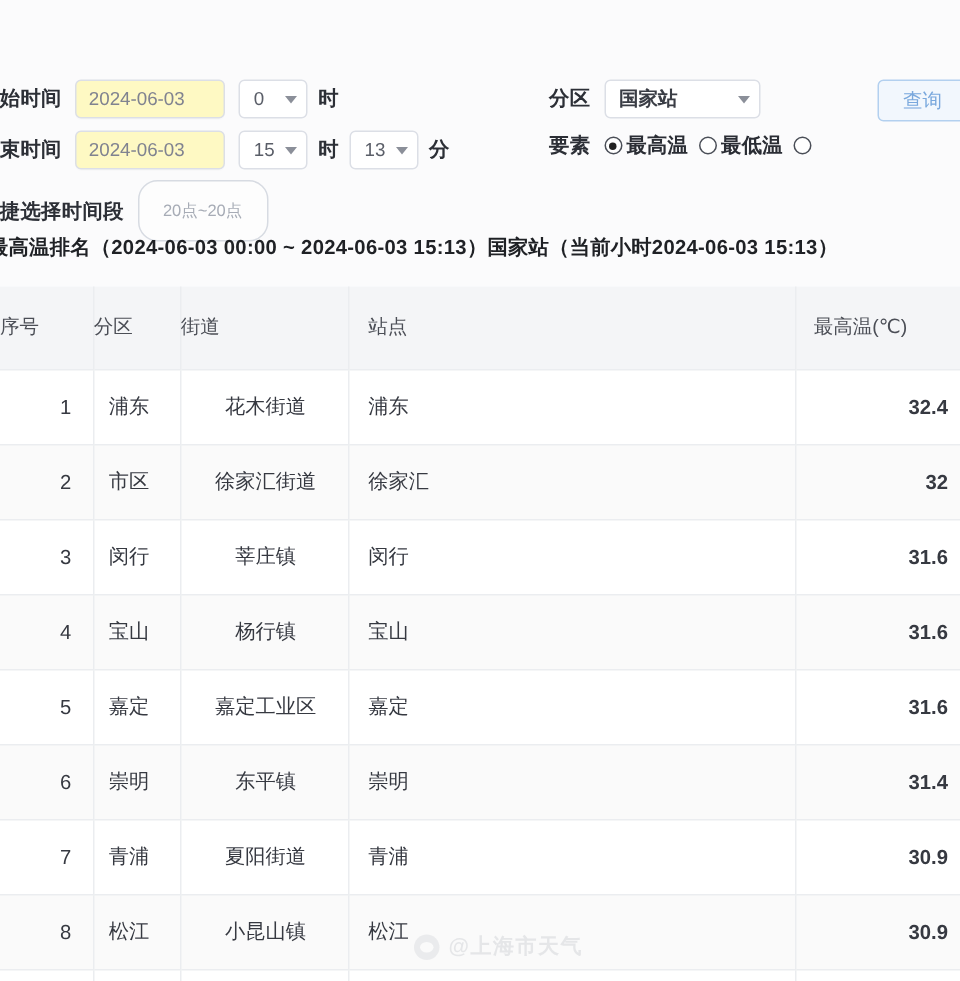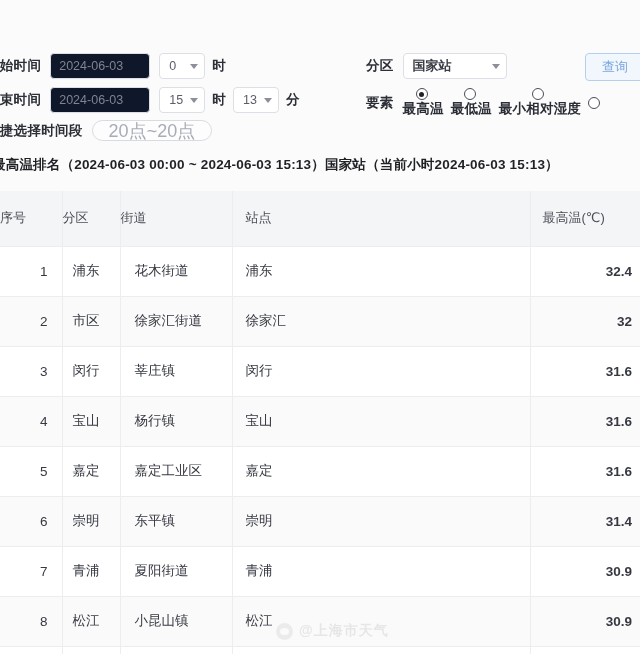--- a/index.html
+++ b/index.html
@@ -54,21 +54,21 @@
     font-weight: 600;
     margin: 0 7px 0 7px;
     letter-spacing: .3px;
   }
 
   .text-input {
     width: 100px;
     height: 26px;
     border: 1px solid #dcdfe6;
     border-radius: 4px;
-    background: #0f172a;
+    background: #fef9c3;
     color: #808390;
     font-size: 12.5px;
     font-family: "Liberation Sans", sans-serif;
     padding: 0 8px;
     line-height: 24px;
     display: flex;
     align-items: center;
     box-shadow: 0 1px 0 rgba(0,0,0,0.01);
   }
 
@@ -93,26 +93,26 @@
     margin-top: -2px;
     width: 0; height: 0;
     border-left: 4px solid transparent;
     border-right: 4px solid transparent;
     border-top: 5px solid #8b8f99;
   }
   .sel.wide { min-width: 104px; padding-right: 24px; font-weight: bold; }
   .sel.wide .val { color: #3a3d45; font-size: 13px; }
 
   .pill {
-    height: 21px;
+    height: 41px;
     border: 1px solid #d7dbe2;
     border-radius: 13px;
     background: #fdfdfd;
     color: #a7acb6;
-    font-size: 18px;
+    font-size: 11px;
     display: flex;
     align-items: center;
     justify-content: center;
     padding: 0 16px;
     margin-right: 8px;
   }
 
   .btn-query {
     height: 28px;
     min-width: 60px;
@@ -125,21 +125,20 @@
     align-items: center;
     justify-content: center;
     padding: 0 14px;
   }
 
   .radio-group { display: flex; align-items: center; }
   .radio {
     display: flex;
     align-items: center;
     margin-right: 7px;
-    flex-direction: column;
   }
   .radio .dot {
     width: 12px; height: 12px;
     border: 1.4px solid #4a4e57;
     border-radius: 50%;
     margin-right: 3px;
     position: relative;
     flex: none;
     background: #fff;
   }
@@ -206,21 +205,21 @@
     padding: 0 12px;
     vertical-align: middle;
     background: transparent;
   }
   table.rank td:last-child { border-right: none; }
   table.rank tbody tr:nth-child(odd) { background: #ffffff; }
   table.rank tbody tr:nth-child(even) { background: #fafafa; }
 
   .c-idx   { width: 62px;  text-align: right; padding-right: 14px !important; color: #3a3d45; }
   .c-area  { width: 58px;  text-align: left; padding-left: 10px !important; }
-  .c-street{ width: 112px; text-align: left; padding-left: 14px !important; }
+  .c-street{ width: 112px; text-align: center; padding-left: 14px !important; }
   .c-site  { width: 298px; text-align: left; padding-left: 13px !important; }
   .c-val   { width: 110px; text-align: right; padding-right: 8px !important; color: #3a3d45; font-weight: bold; }
 
   th.c-idx, th.c-area, th.c-street { text-align: center; padding-left: 0 !important; padding-right: 0 !important; }
   th.c-site { text-align: center; }
   th.c-val  { text-align: center; padding-right: 0 !important; }
 
   
   .watermark {
     position: absolute;
@@ -308,24 +307,20 @@
         <div class="radio checked">
           <span class="dot"></span>
           <span class="rlabel">最高温</span>
         </div>
         <div class="radio">
           <span class="dot"></span>
           <span class="rlabel">最低温</span>
         </div>
         <div class="radio">
           <span class="dot"></span>
-          <span class="rlabel">最小相对湿度</span>
-        </div>
-        <div class="radio">
-          <span class="dot"></span>
           <span class="rlabel"></span>
         </div>
       </div>
     </div>
 
     <div class="form-row row-query">
       <div class="btn-query">查询</div>
     </div>
   </div>
 

